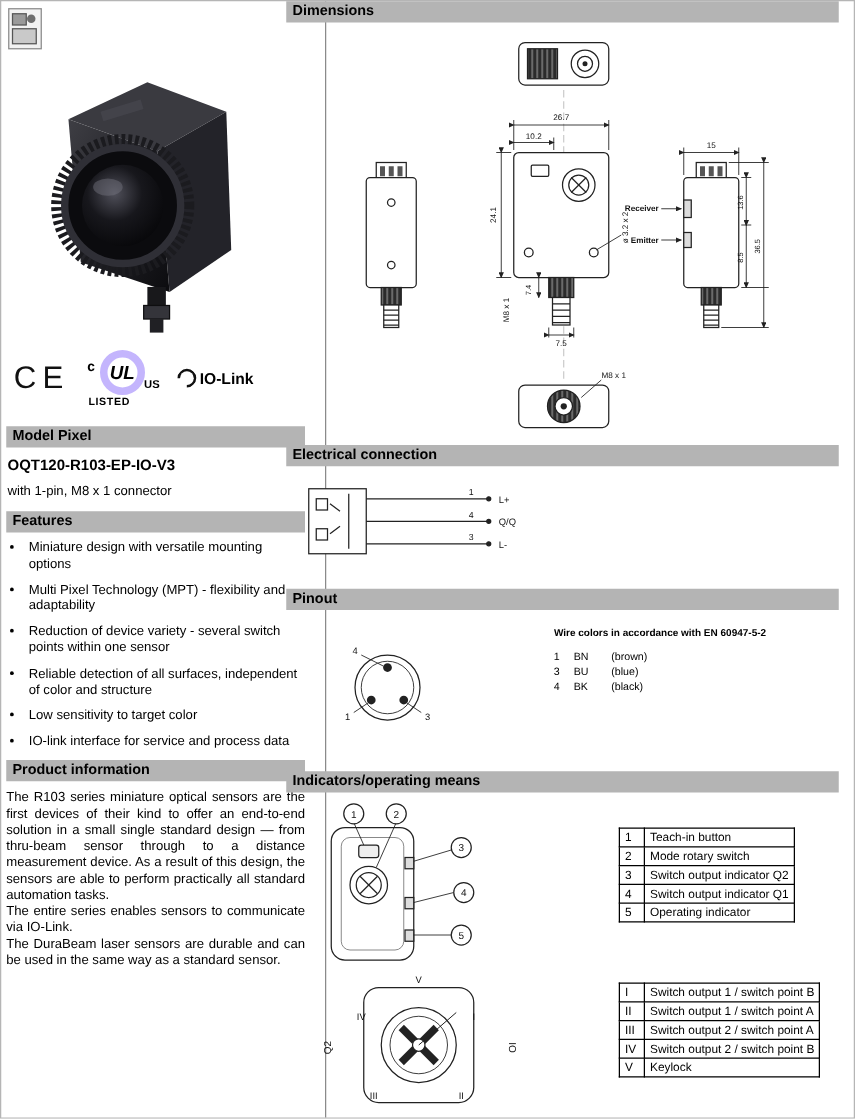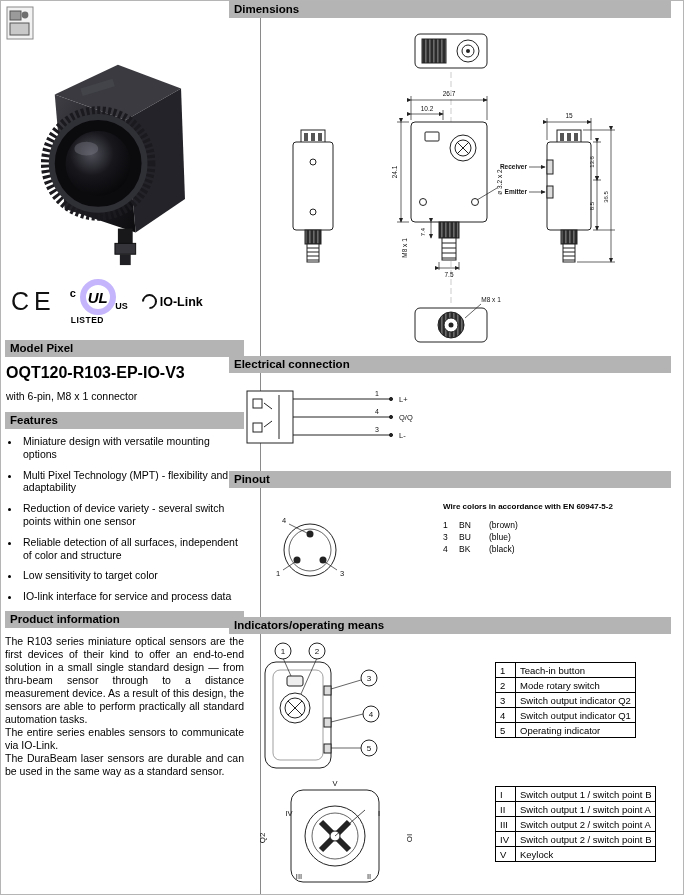--- a/index.html
+++ b/index.html
@@ -42,21 +42,21 @@
     font-weight:bold; font-style:italic; font-size:15px;
   }
   .ul-c  { position:absolute; left:0px; top:8px; font-weight:bold; font-size:11px; }
   .ul-us { position:absolute; right:0px; bottom:12px; font-weight:bold; font-size:9px; }
   .ul-listed { position:absolute; left:1px; bottom:-2px; font-size:8.5px; font-weight:bold; letter-spacing:.5px; }
   .iolink { display:flex; align-items:flex-end; gap:3px; font-weight:bold; font-size:12.5px; }
   .iolink-glyph {
     width:15px; height:15px; border-radius:50%; border:2.5px solid #111;
     border-left-color:transparent; transform:rotate(-45deg);
   }
-  .model-number { font-weight:bold; font-size:16px; margin:7px 0 5px 1px; }
+  .model-number { font-weight:bold; font-size:12px; margin:7px 0 5px 1px; }
   .model-line  { font-size:10.5px; margin:1px 0 0 1px; }
   .model-line2 { font-size:10.5px; margin:8px 0 0 1px; }
   .features-list { margin:6px 0 0 16px; font-size:10.5px; line-height:1.22; }
   .features-list li { margin-bottom:8px; padding-left:2px; }
   .prod-info { margin-top:7px; font-size:10.5px; line-height:1.24; text-align:justify; }
   .prod-info p { margin:0; }
   .mt16 { margin-top:16px; }
   .mt10 { margin-top:10px; }
 
   
@@ -130,21 +130,21 @@
         <span class="ul-listed">LISTED</span>
       </span>
       <span class="iolink">
         <span class="iolink-glyph"></span>
         <span>IO-Link</span>
       </span>
     </div>
 
     <div class="bar mt16">Model Pixel</div>
     <div class="model-number">OQT120-R103-EP-IO-V3</div>
-    <div class="model-line2">with 6-pin, M8 x 1 connector</div>
+    <div class="model-line2">with 1-pin, M8 x 1 connector</div>
 
     <div class="bar mt10">Features</div>
     <ul class="features-list">
       <li>Miniature design with versatile mounting options</li>
       <li>Multi Pixel Technology (MPT) - flexibility and adaptability</li>
       <li>Reduction of device variety - several switch points within one sensor</li>
       <li>Reliable detection of all surfaces, independent of color and structure</li>
       <li>Low sensitivity to target color</li>
       <li>IO-link interface for service and process data</li>
     </ul>

